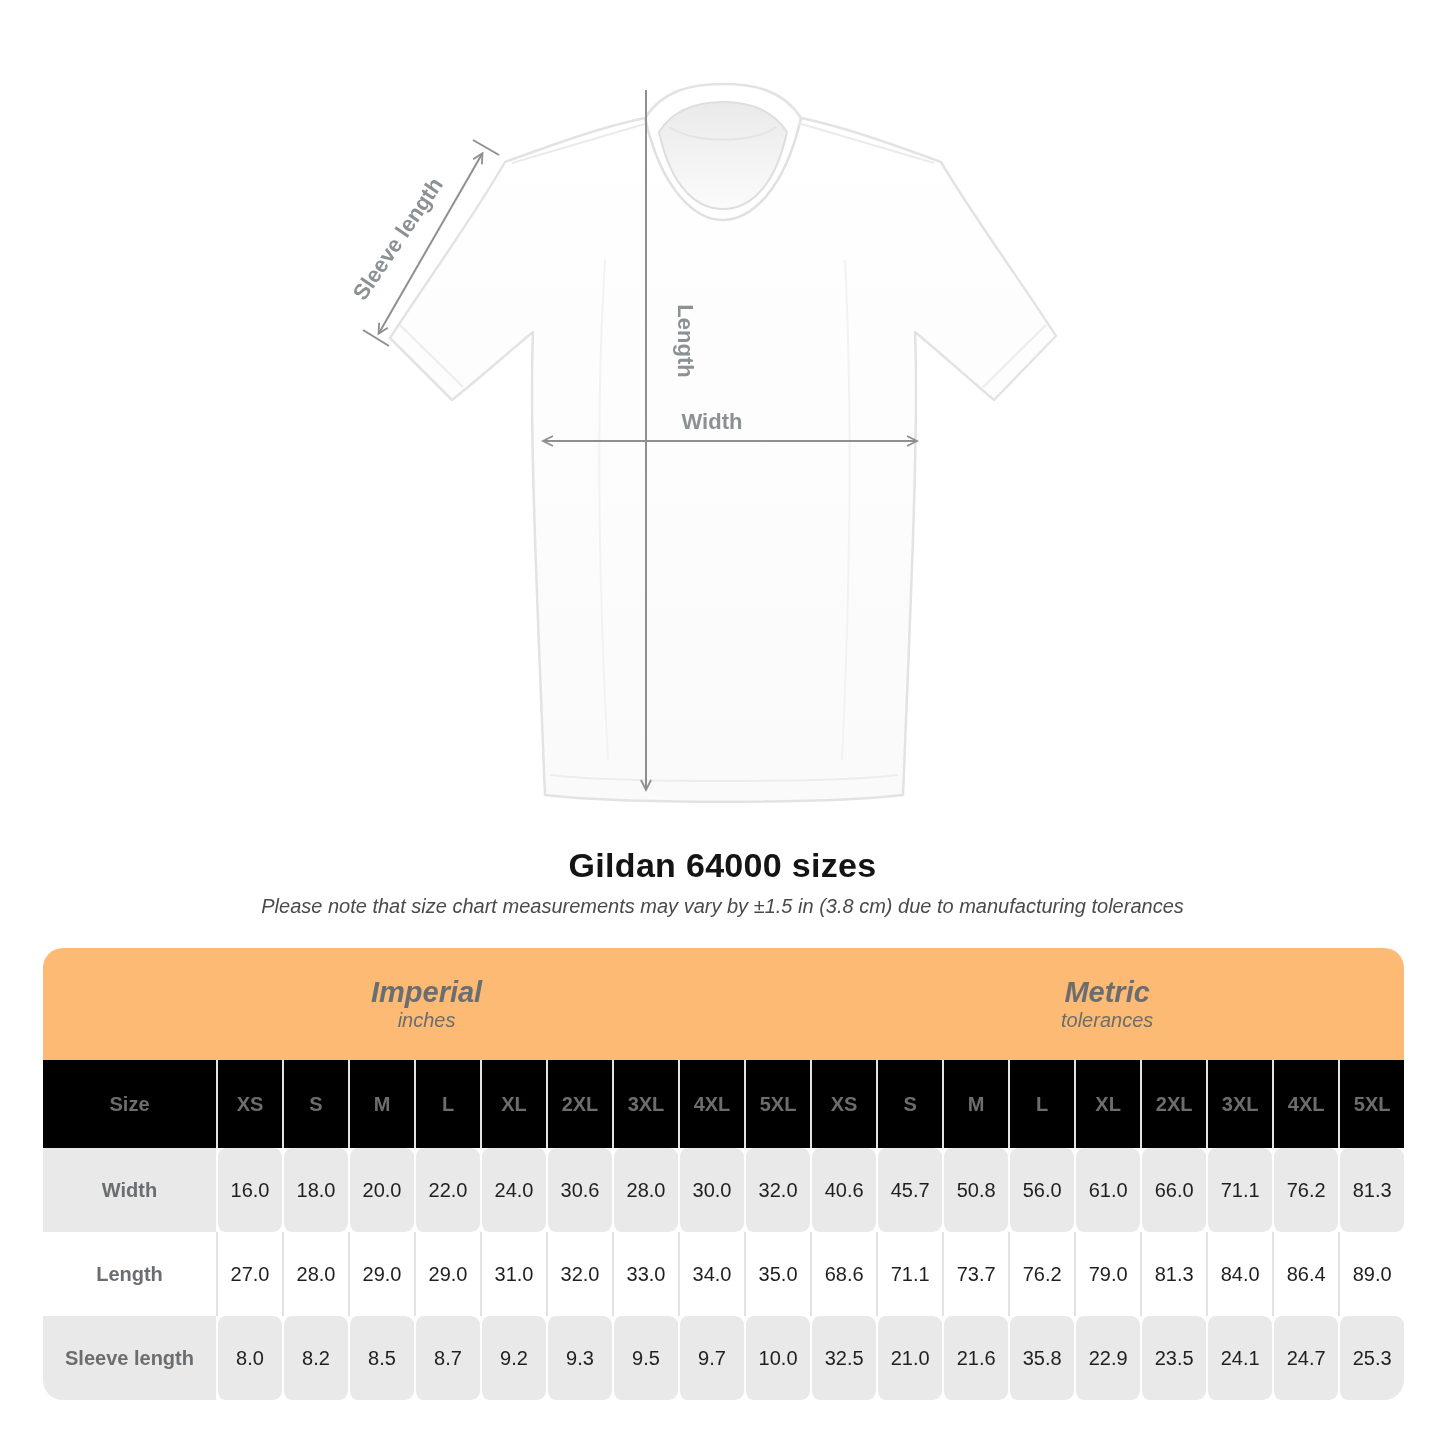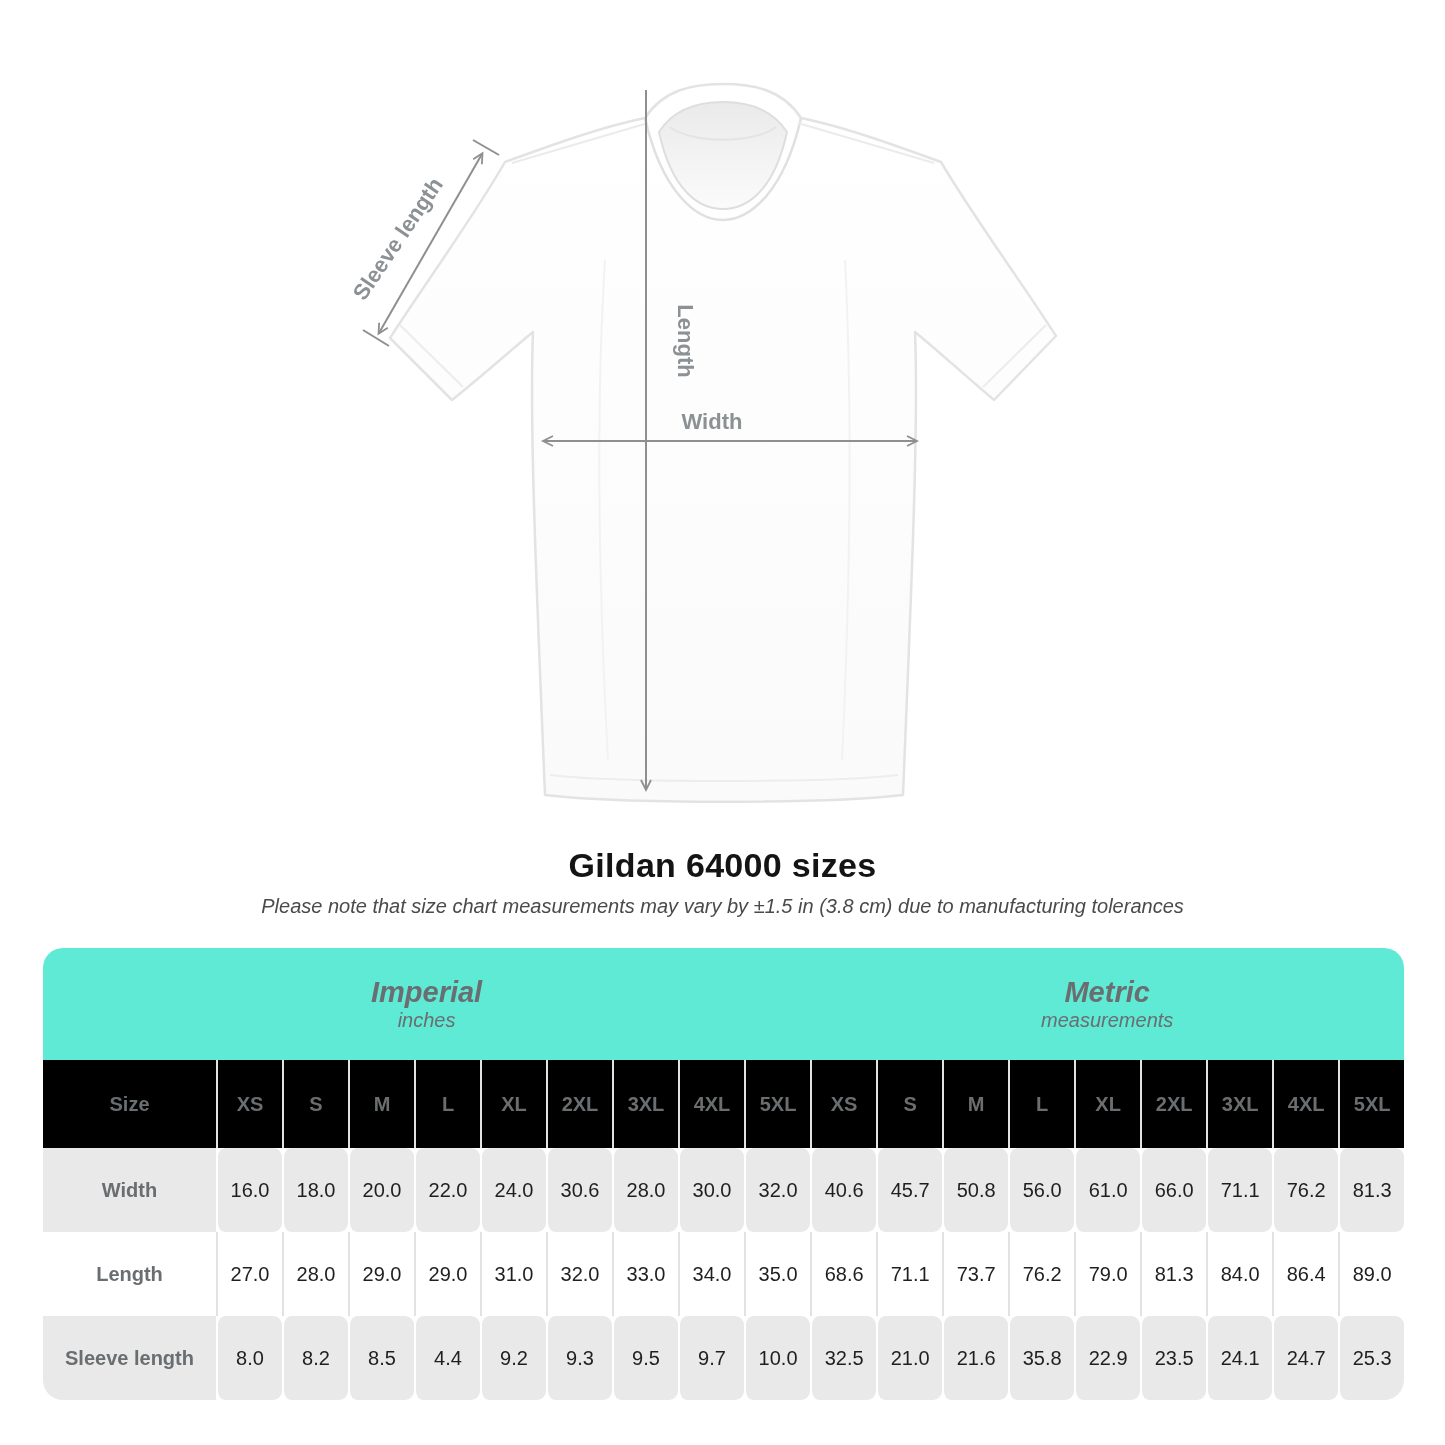--- a/index.html
+++ b/index.html
@@ -26,21 +26,21 @@
   
   table.size-table {
     position:absolute; left:43px; top:948px; width:1361px;
     border-collapse:separate; border-spacing:0; table-layout:fixed;
   }
   col.c-label { width:173px; }
   col.c-data  { width:66px; }
 
   td { text-align:center; vertical-align:middle; padding:0; }
 
-  tr.band td { background:#5eead4; height:112px; }
+  tr.band td { background:#fdba74; height:112px; }
   td.band-left  { border-top-left-radius:20px;  }
   td.band-right { border-top-right-radius:20px; }
   .band-title { font-size:29px; font-weight:700; font-style:italic; color:#6a6e70; }
   .band-sub   { font-size:20px; font-style:italic; color:#6a6e70; }
 
   tr.sizes td { background:#000000; height:88px; }
   tr.data  td { height:84px; }
   tr.gray  td { background:#e9e9e9; }
   tr.white td { background:#ffffff; }
 
@@ -144,21 +144,21 @@
         <col class="c-data">
     </colgroup>
     <tbody>
       <tr class="band">
         <td class="band-left" colspan="10">
           <div class="band-title">Imperial</div>
           <div class="band-sub">inches</div>
         </td>
         <td class="band-right" colspan="9">
           <div class="band-title">Metric</div>
-          <div class="band-sub">measurements</div>
+          <div class="band-sub">tolerances</div>
         </td>
       </tr>
 
       <tr class="sizes">
         <td class="lbl">Size</td>
         <td class="hdr">XS</td>
         <td class="hdr">S</td>
         <td class="hdr">M</td>
         <td class="hdr">L</td>
         <td class="hdr">XL</td>
@@ -219,21 +219,21 @@
         <td class="val">84.0</td>
         <td class="val">86.4</td>
         <td class="val">89.0</td>
       </tr>
 
       <tr class="data gray last">
         <td class="lbl">Sleeve length</td>
         <td class="val">8.0</td>
         <td class="val">8.2</td>
         <td class="val">8.5</td>
-        <td class="val">4.4</td>
+        <td class="val">8.7</td>
         <td class="val">9.2</td>
         <td class="val">9.3</td>
         <td class="val">9.5</td>
         <td class="val">9.7</td>
         <td class="val">10.0</td>
         <td class="val">32.5</td>
         <td class="val">21.0</td>
         <td class="val">21.6</td>
         <td class="val">35.8</td>
         <td class="val">22.9</td>

